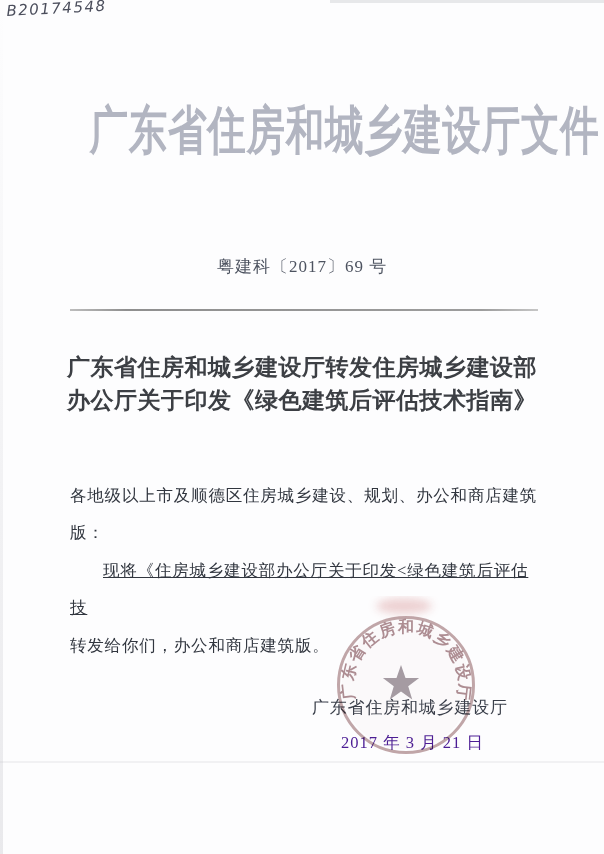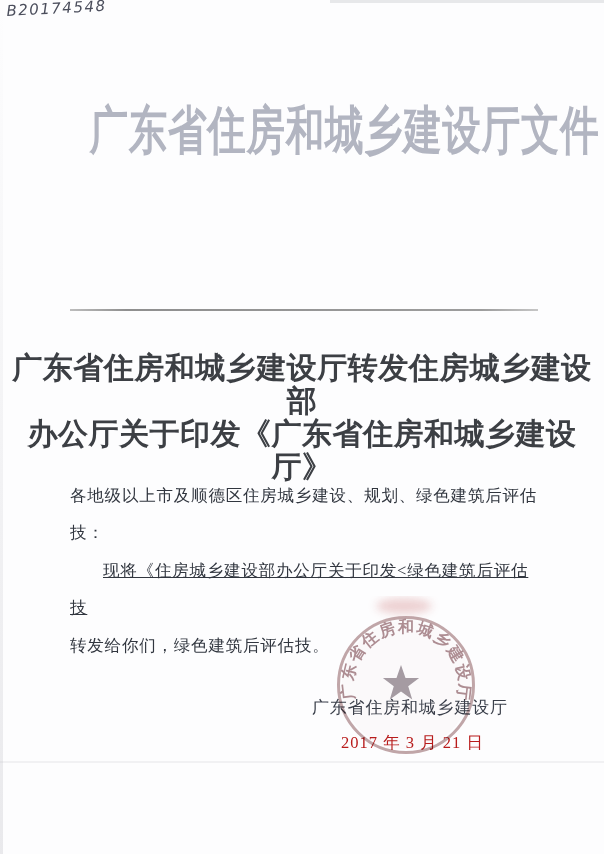--- a/index.html
+++ b/index.html
@@ -34,32 +34,32 @@
   }
 
   .rule {
     position:absolute; top:309px; left:70px; width:468px; height:2px;
     background:linear-gradient(90deg,#bdbdbd,#8f8f8f 12%,#9d9d9d 88%,#c6c6c6);
   }
 
   .title {
     position:absolute; top:351px; left:0; right:0; text-align:center;
     font-family:"Liberation Sans","DejaVu Sans",sans-serif;
-    font-weight:700; font-size:30px; line-height:33px;
+    font-weight:700; font-size:23px; line-height:33px;
     color:#3c3f44; letter-spacing:.5px;
   }
 
   .body-text {
     position:absolute; top:477px; left:70px; width:472px;
     font-size:16.5px; line-height:37.4px; letter-spacing:.8px; color:#31363f;
   }
   .body-text .indent { text-indent:33px;text-decoration:underline; }
 
   .signature { position:absolute; top:696px; left:312px; font-size:17px; letter-spacing:.8px; color:#3a3f4a; }
-  .date      { position:absolute; top:732px; left:341px; font-size:16.5px; letter-spacing:1px; color:#b91c1c; }
+  .date      { position:absolute; top:732px; left:341px; font-size:16.5px; letter-spacing:1px; color:#4c1d95; }
 
   .seal {
     position:absolute; left:334px; top:596px; width:144px; height:162px;
     mix-blend-mode:multiply; opacity:.92; pointer-events:none;
   }
   .seal text {
     font-family:"Liberation Serif","DejaVu Serif",serif;
     font-size:16px; font-weight:600; fill:#a8848a;
   }
 </style>
@@ -71,32 +71,33 @@
   <div class="artifact-top"></div>
   <div class="artifact-mid"></div>
   <div class="artifact-left"></div>
 
   <div class="handwritten">B20174548</div>
 
   <div class="header-title">
     <span>广东省住房和城乡建设厅文件</span>
   </div>
 
+  <div class="doc-number">粤建科〔2017〕69 号</div>
 
   <div class="rule"></div>
 
   <div class="title">
     <div>广东省住房和城乡建设厅转发住房城乡建设部</div>
-    <div>办公厅关于印发《广东省住房和城乡建设厅》</div>
+    <div>办公厅关于印发《绿色建筑后评估技术指南》</div>
   </div>
 
   <div class="body-text">
-    <div>各地级以上市及顺德区住房城乡建设、规划、绿色建筑后评估技：</div>
+    <div>各地级以上市及顺德区住房城乡建设、规划、办公和商店建筑版：</div>
     <div class="indent">现将《住房城乡建设部办公厅关于印发&lt;绿色建筑后评估技</div>
-    <div>转发给你们，绿色建筑后评估技。</div>
+    <div>转发给你们，办公和商店建筑版。</div>
   </div>
 
   <div class="signature">广东省住房和城乡建设厅</div>
 
   <div class="date">2017 年 3 月 21 日</div>
 
   <svg class="seal" viewBox="0 0 144 162" xmlns="http://www.w3.org/2000/svg">
     <defs>
       <filter id="smudge-blur" x="-50%" y="-50%" width="200%" height="200%">
         <feGaussianBlur stdDeviation="4"></feGaussianBlur>

